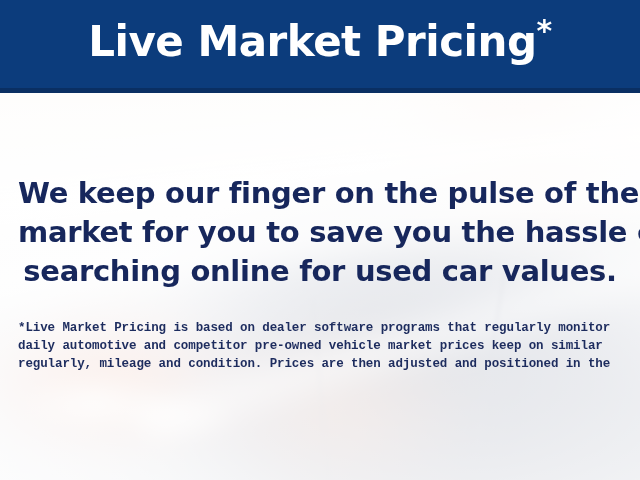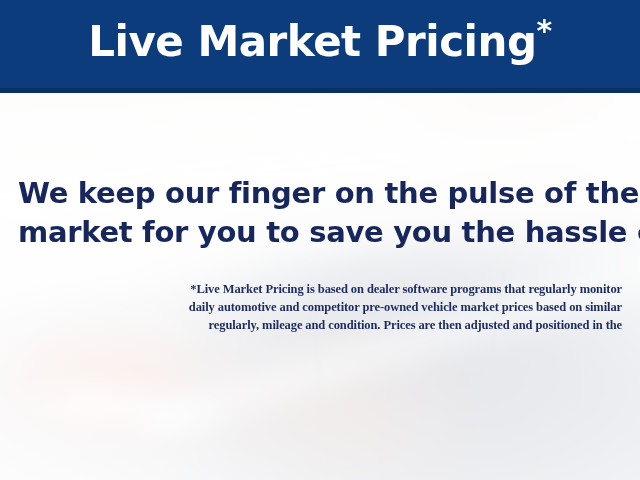--- a/index.html
+++ b/index.html
@@ -271,25 +271,25 @@
 
   .headline .hl-line {
     display: block;
     white-space: nowrap;
   }
 
   .disclaimer {
     margin: 0;
     padding-top: 28px;
     color: #1d2c5e;
-    font-family: Liberation Serif, serif;
+    font-family: Liberation Mono, monospace;
     font-size: 12.5px;
     font-weight: bold;
     line-height: 18px;
-    text-align: right;
+    text-align: left;
     letter-spacing: -0.1px;
   }
 
   .disclaimer .dc-line {
     display: block;
     white-space: nowrap;
   }
 </style>
 </head>
 <body>
@@ -314,23 +314,24 @@
 
   <div class="header-band">
     <h1 class="header-title"><span>Live Market Pricing</span><span class="asterisk">*</span></h1>
   </div>
 
   <div class="content">
 
     <p class="headline">
       <span class="hl-line">We keep our finger on the pulse of the</span>
       <span class="hl-line">market for you to save you the hassle of</span>
+      <span class="hl-line">searching online for used car values.</span>
     </p>
 
     <p class="disclaimer">
       <span class="dc-line">*Live Market Pricing is based on dealer software programs that regularly monitor</span>
-      <span class="dc-line">daily automotive and competitor pre-owned vehicle market prices based on similar</span>
+      <span class="dc-line">daily automotive and competitor pre-owned vehicle market prices keep on similar</span>
       <span class="dc-line">regularly, mileage and condition. Prices are then adjusted and positioned in the</span>
     </p>
 
   </div>
 
 </div>
 
 </body></html>

